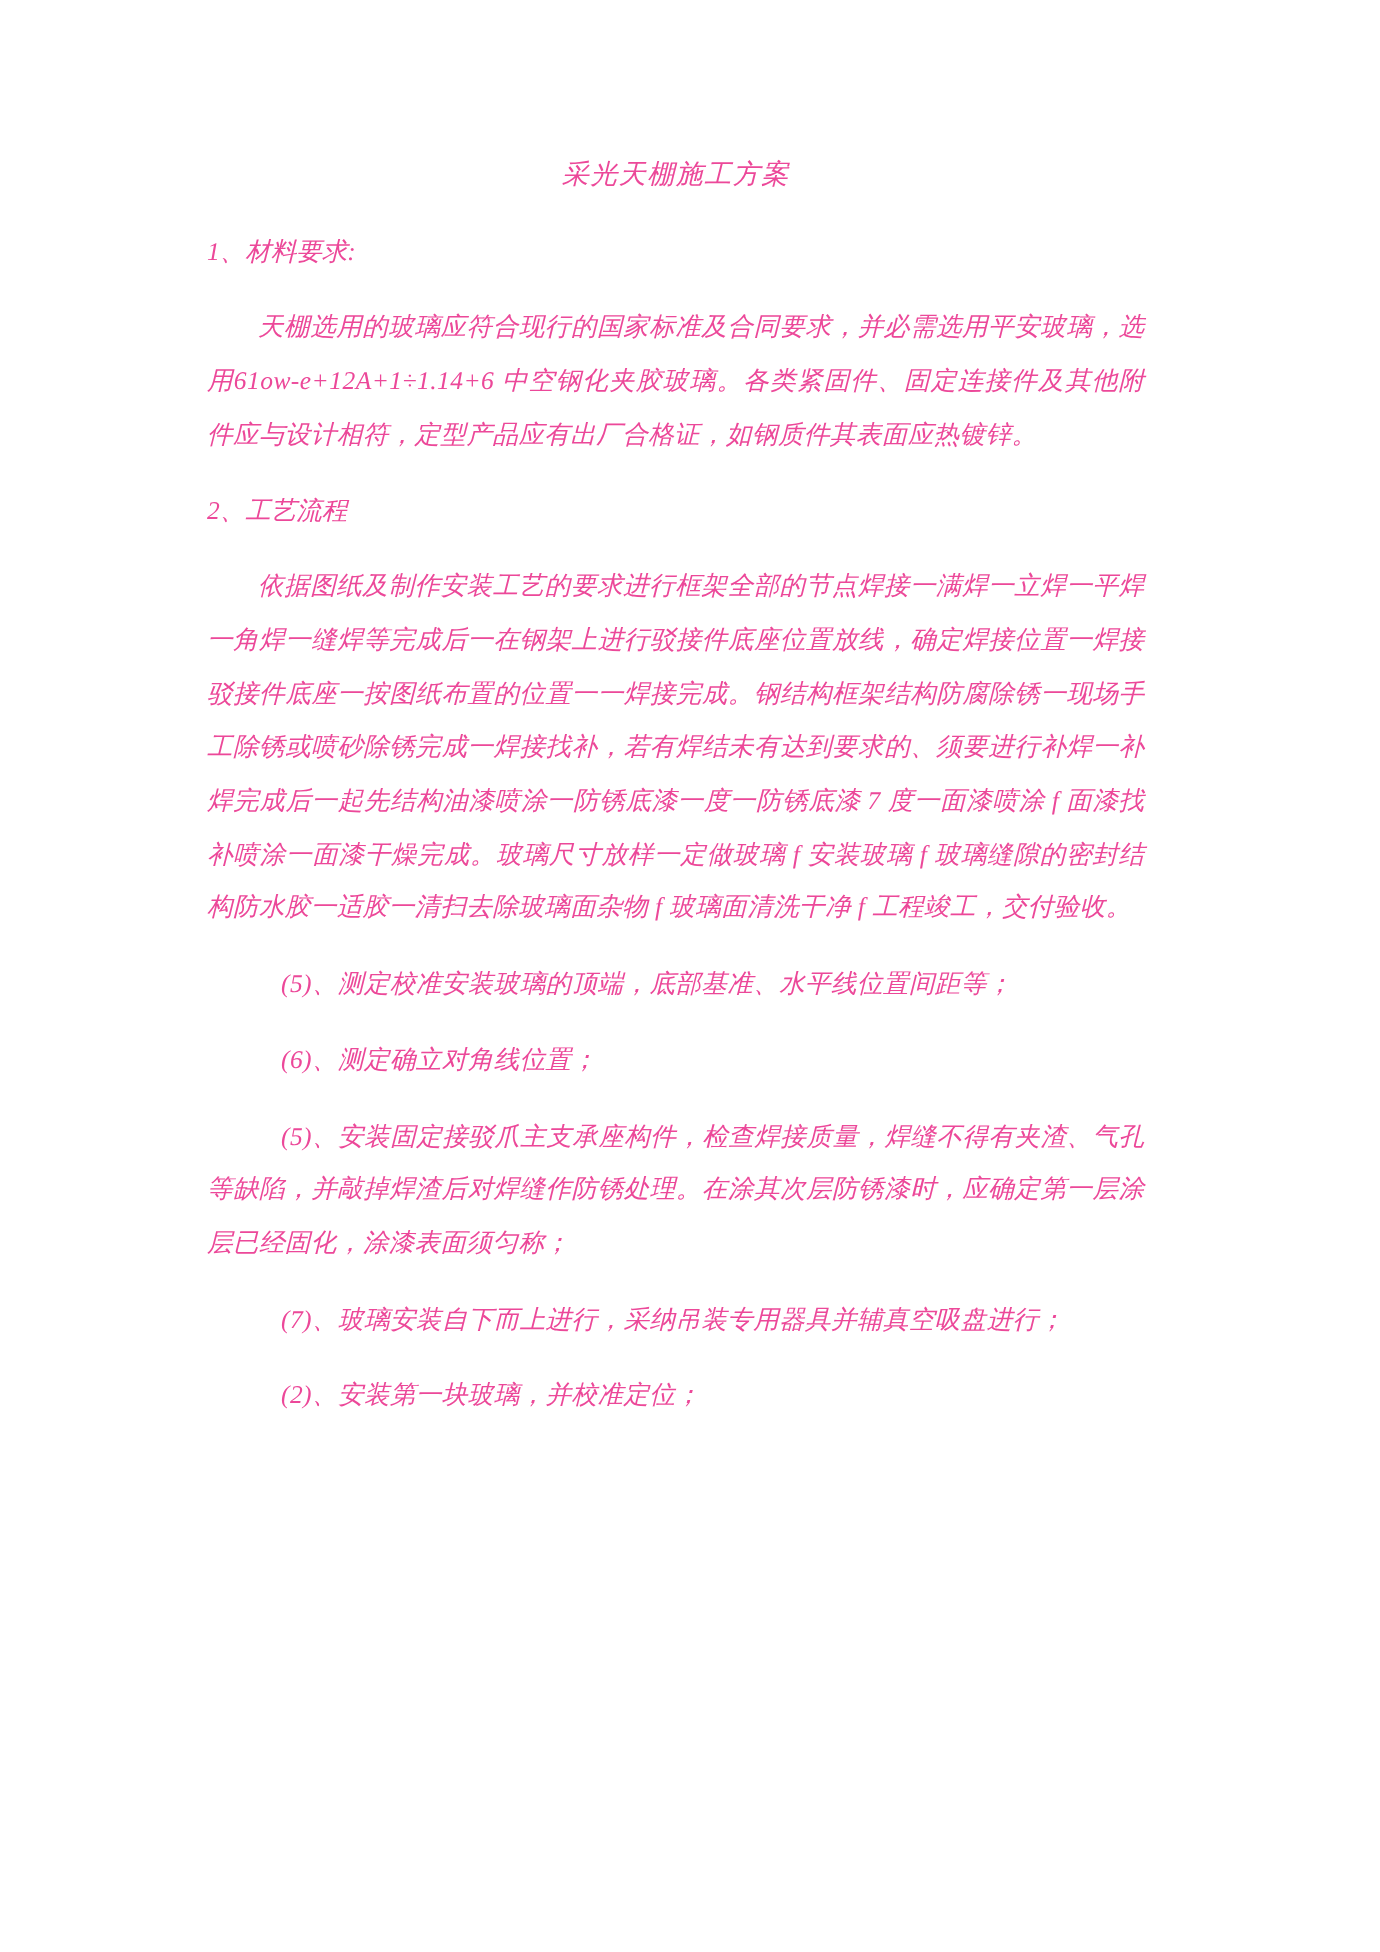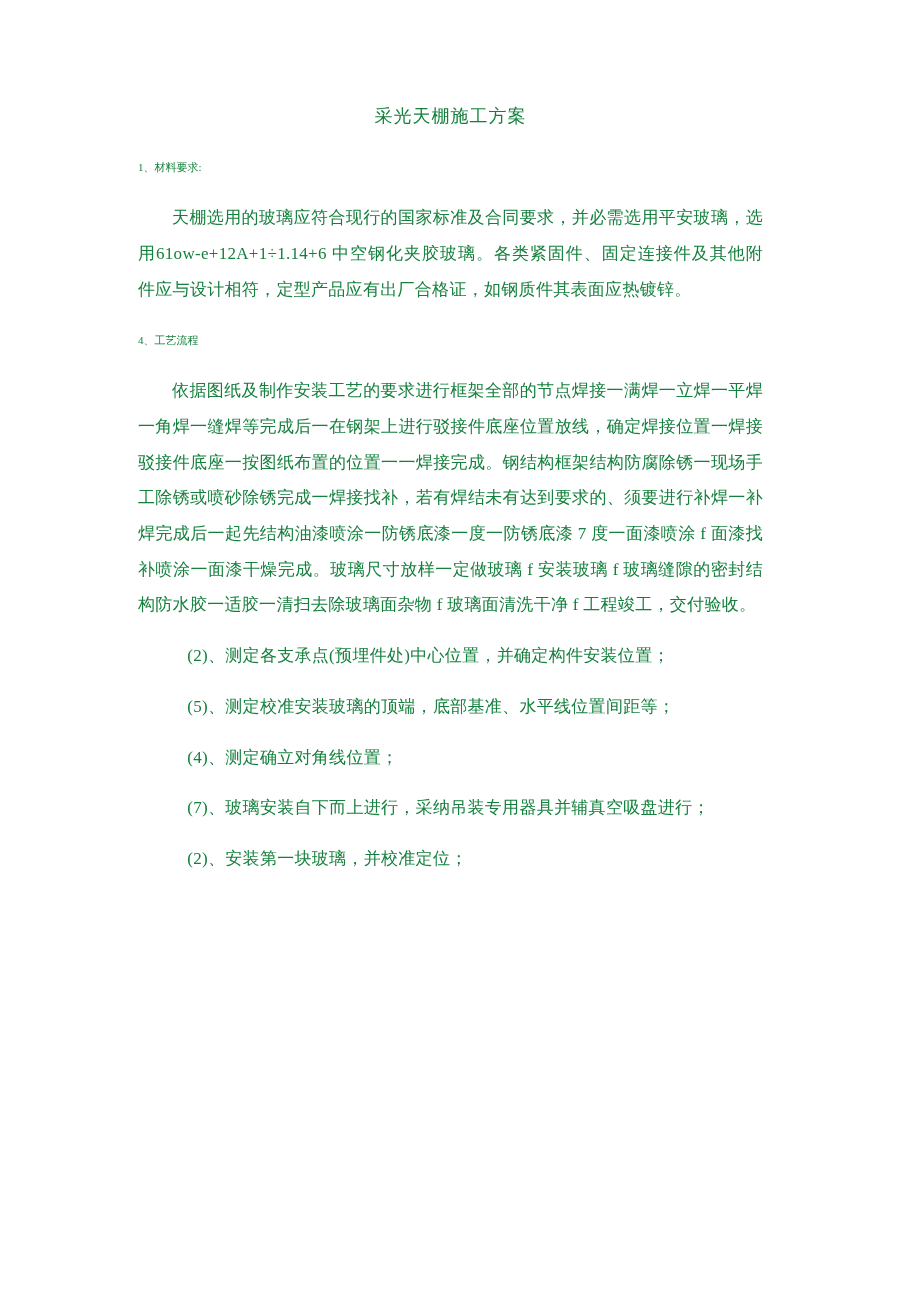--- a/index.html
+++ b/index.html
@@ -11,36 +11,37 @@
     width: 920px;
     height: 1301px;
     overflow: hidden;
   }
   .page {
     box-sizing: border-box;
     width: 900px;
     height: 1301px;
     padding: 99px 137px 0 138px;
     background: #ffffff;
-    color: #15803d;
+    color: #ec4899;
     font-family: "Liberation Serif", "DejaVu Serif", serif;
     font-size: 17px;
     line-height: 35.7px;
+    font-style: italic;
   }
   .doc-title {
     margin: 0;
     font-size: 18px;
     font-weight: 400;
     text-align: center;
     letter-spacing: 1px;
     line-height: 35.7px;
   }
   .heading {
     margin: 15px 0 0 0;
-    font-size: 11px;
+    font-size: 17px;
     font-weight: 400;
     line-height: 35.7px;
   }
   .para {
     margin: 15px 0 0 0;
     text-indent: 2em;
     text-align: justify;
     text-justify: inter-ideograph;
     letter-spacing: 0.3px;
   }
@@ -55,23 +56,23 @@
 </head>
 <body>
 
 <div class="page">
 
   <h1 class="doc-title">采光天棚施工方案</h1>
 
   <h2 class="heading">1、材料要求:</h2>
   <p class="para">天棚选用的玻璃应符合现行的国家标准及合同要求，并必需选用平安玻璃，选用61ow-e+12A+1÷1.14+6 中空钢化夹胶玻璃。各类紧固件、固定连接件及其他附件应与设计相符，定型产品应有出厂合格证，如钢质件其表面应热镀锌。</p>
 
-  <h2 class="heading">4、工艺流程</h2>
+  <h2 class="heading">2、工艺流程</h2>
   <p class="para">依据图纸及制作安装工艺的要求进行框架全部的节点焊接一满焊一立焊一平焊一角焊一缝焊等完成后一在钢架上进行驳接件底座位置放线，确定焊接位置一焊接驳接件底座一按图纸布置的位置一一焊接完成。钢结构框架结构防腐除锈一现场手工除锈或喷砂除锈完成一焊接找补，若有焊结未有达到要求的、须要进行补焊一补焊完成后一起先结构油漆喷涂一防锈底漆一度一防锈底漆 7 度一面漆喷涂 f 面漆找补喷涂一面漆干燥完成。玻璃尺寸放样一定做玻璃 f 安装玻璃 f 玻璃缝隙的密封结构防水胶一适胶一清扫去除玻璃面杂物 f 玻璃面清洗干净 f 工程竣工，交付验收。</p>
 
 
-  <p class="list-item">(2)、测定各支承点(预埋件处)中心位置，并确定构件安装位置；</p>
   <p class="list-item">(5)、测定校准安装玻璃的顶端，底部基准、水平线位置间距等；</p>
-  <p class="list-item">(4)、测定确立对角线位置；</p>
+  <p class="list-item">(6)、测定确立对角线位置；</p>
+  <p class="list-item">(5)、安装固定接驳爪主支承座构件，检查焊接质量，焊缝不得有夹渣、气孔等缺陷，并敲掉焊渣后对焊缝作防锈处理。在涂其次层防锈漆时，应确定第一层涂层已经固化，涂漆表面须匀称；</p>
   <p class="list-item">(7)、玻璃安装自下而上进行，采纳吊装专用器具并辅真空吸盘进行；</p>
   <p class="list-item">(2)、安装第一块玻璃，并校准定位；</p>
 
 </div>
 
 </body></html>

